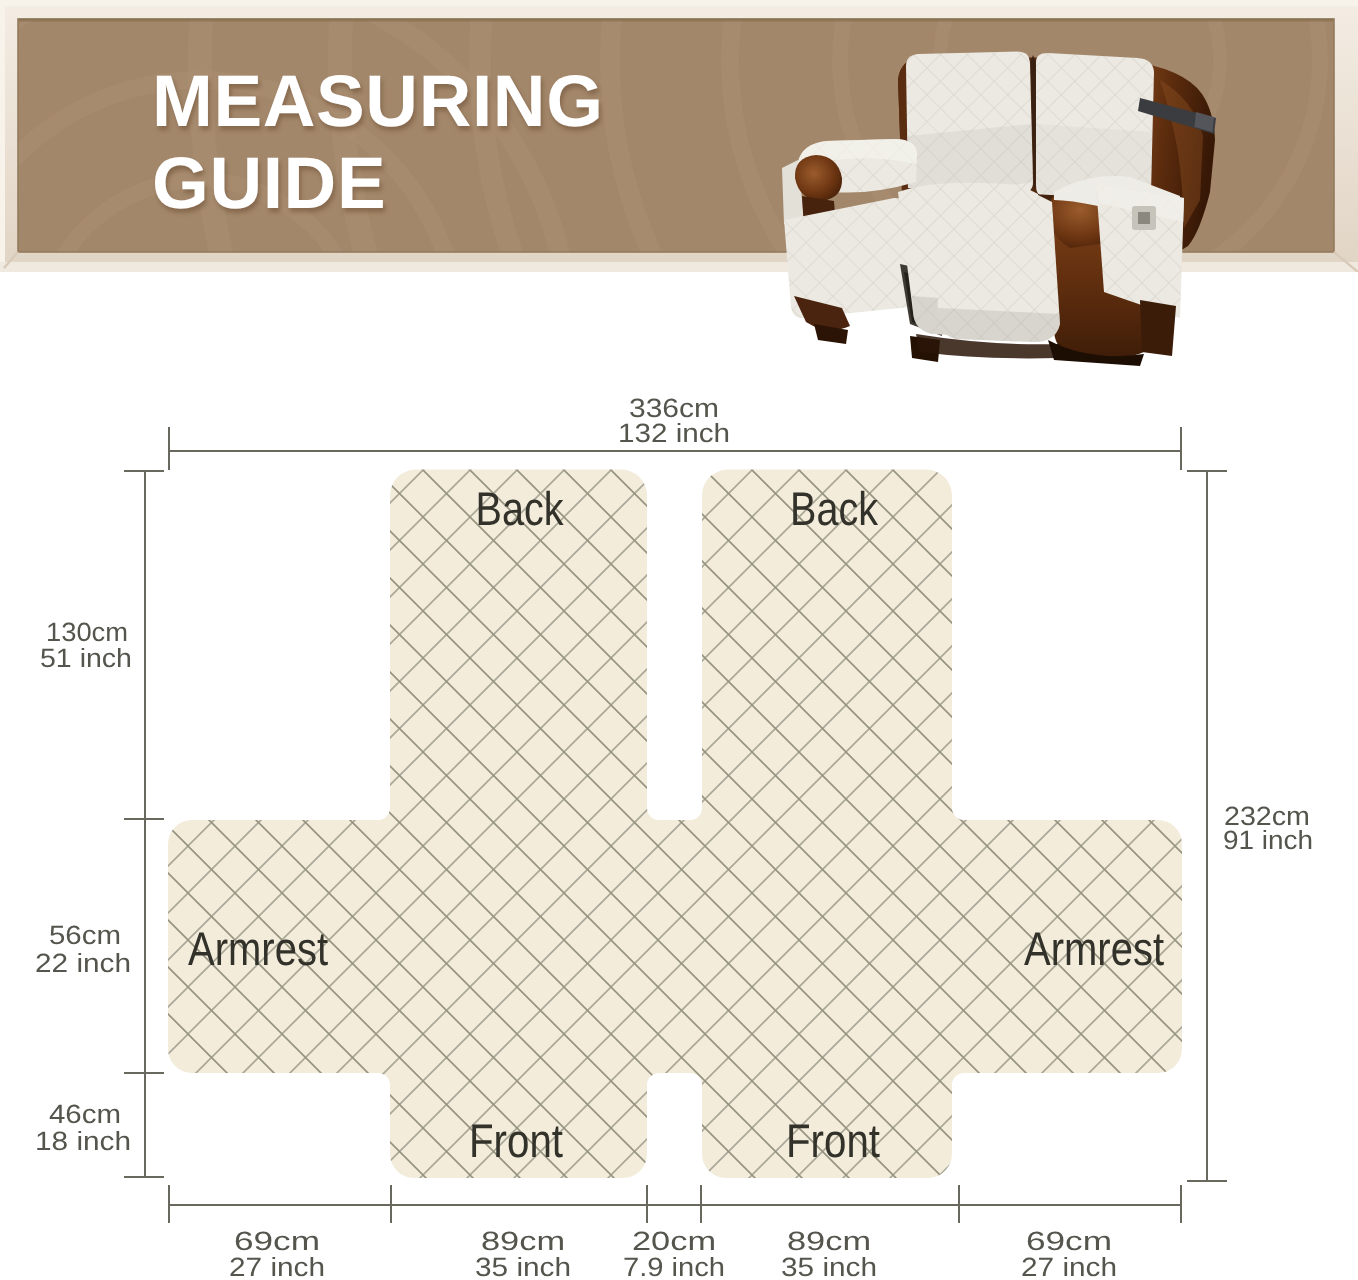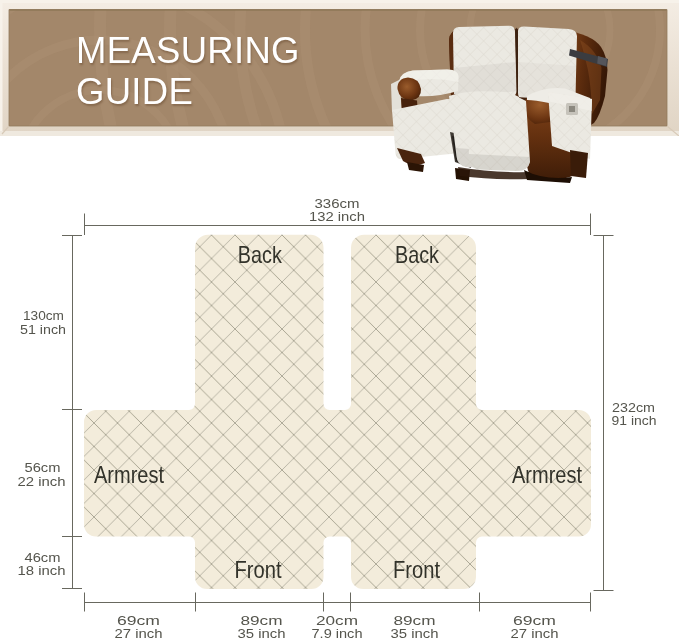--- a/index.html
+++ b/index.html
@@ -1,18 +1,18 @@
 <!DOCTYPE html>
 <html><head>
 <meta charset="utf-8">
 <style>
   html,body{margin:0;padding:0}
   body{width:679px;height:640px;background:#ffffff;font-family:"Liberation Sans",sans-serif;position:relative;overflow:hidden}
   #banner{position:absolute;left:0;top:0;width:679px;height:136px}
-  #btxt{position:absolute;left:76px;top:30px;color:#ffffff;font-weight:normal;font-size:36.5px;line-height:41px;letter-spacing:0.3px;text-shadow:1px 2px 2px rgba(90,60,35,0.4)}
+  #btxt{position:absolute;left:76px;top:30px;color:#ffffff;font-weight:bold;font-size:36.5px;line-height:41px;letter-spacing:0.3px;text-shadow:1px 2px 2px rgba(90,60,35,0.4)}
   svg{position:absolute;left:0;top:0}
 </style>
 </head>
 <body>
 
 <svg id="banner" width="679" height="136" viewBox="0 0 679 136">
   <defs>
     <linearGradient id="frameg" x1="0" y1="0" x2="0" y2="1">
       <stop offset="0" stop-color="#f4ede4"></stop>
       <stop offset="0.5" stop-color="#eae0d3"></stop>

